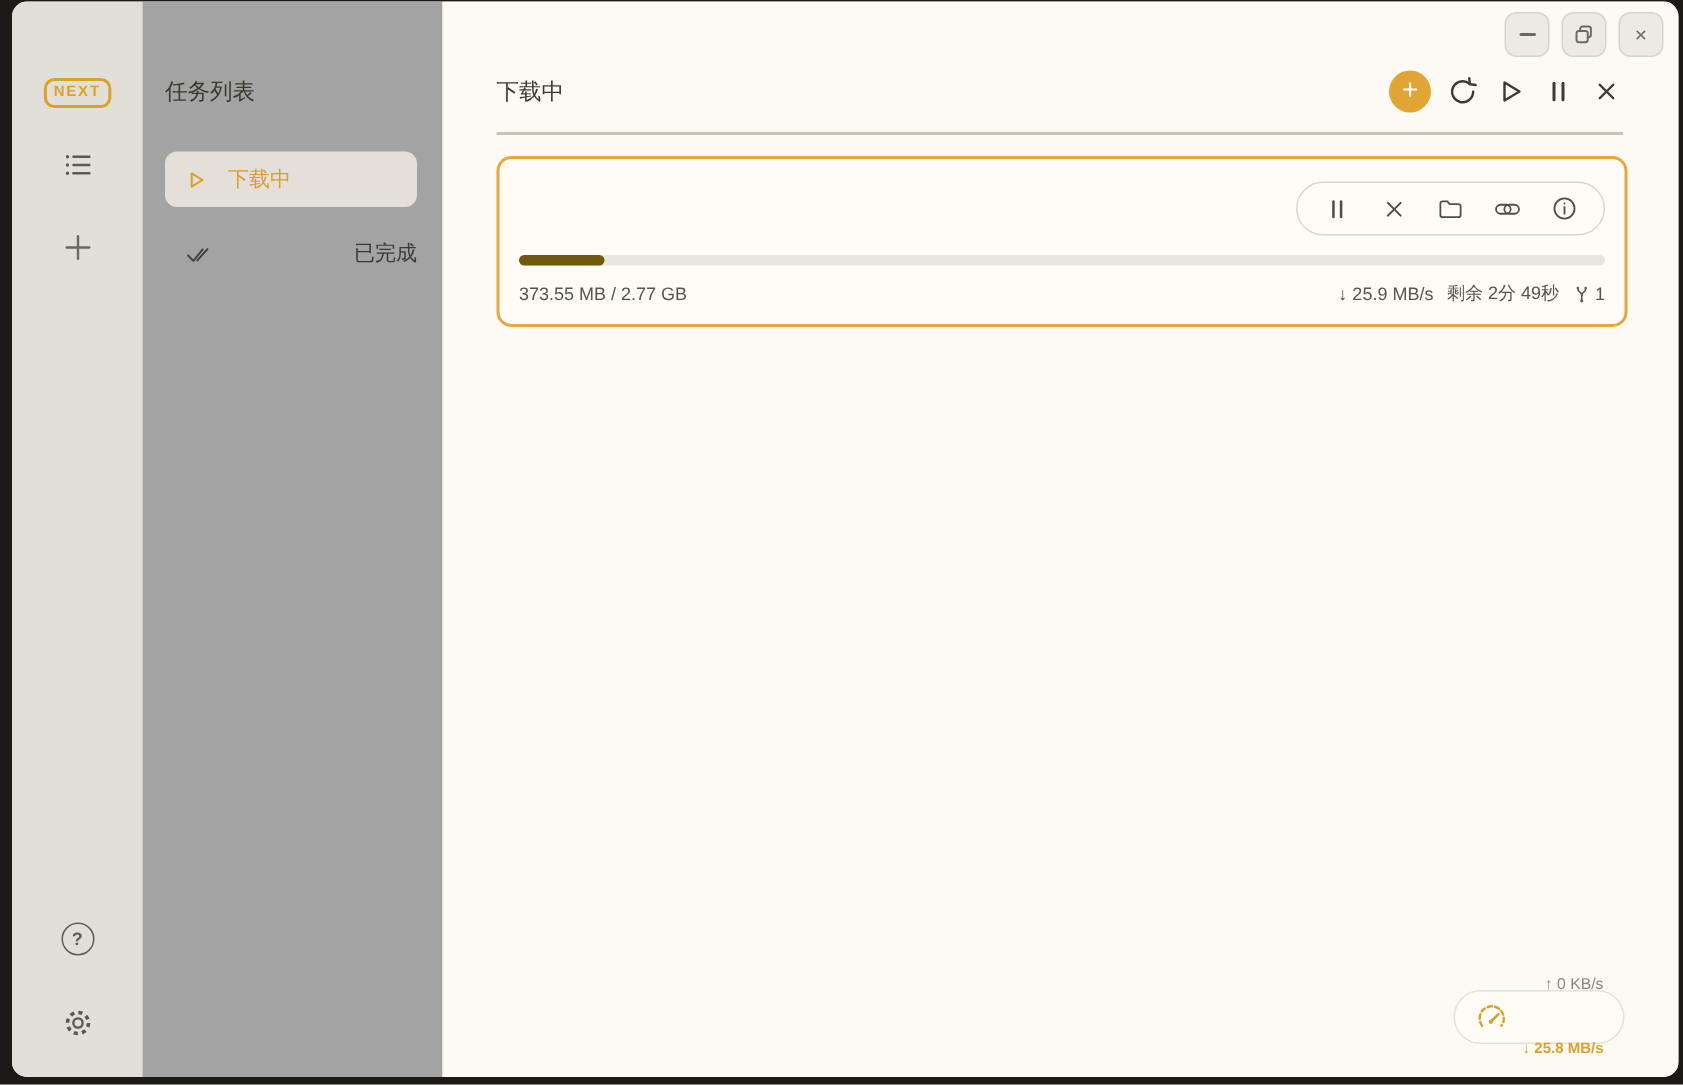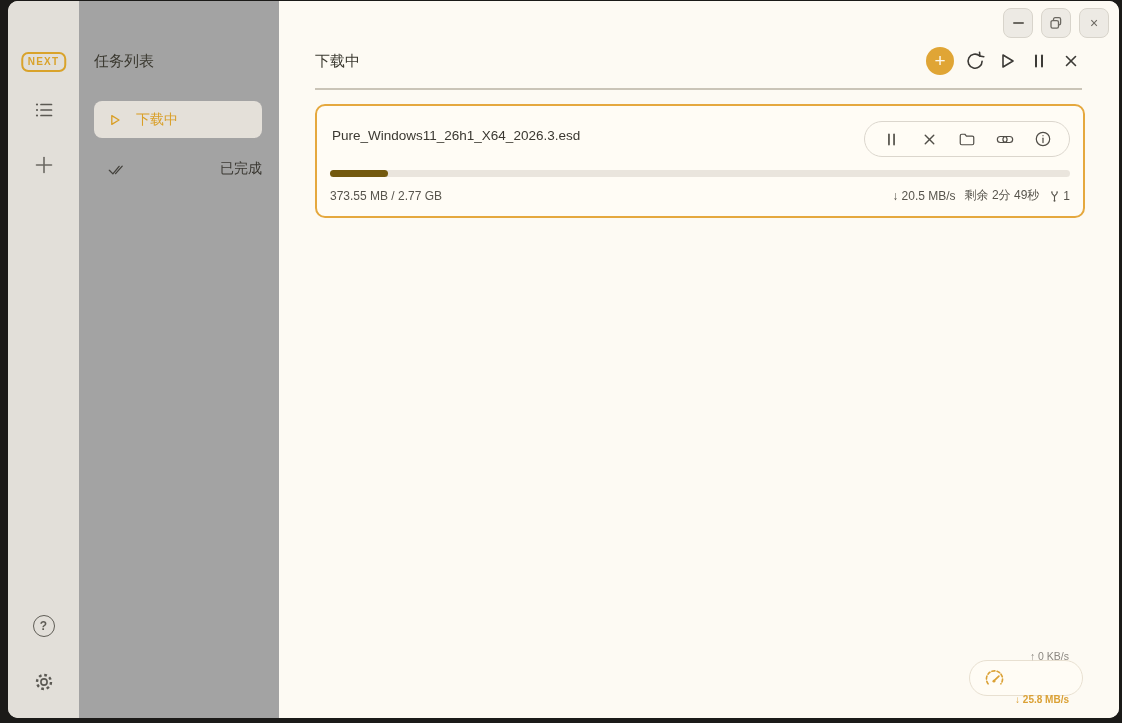--- a/index.html
+++ b/index.html
@@ -7,21 +7,21 @@
     width:1122px;height:723px;overflow:hidden;
     background:#1b1a18;
     font-family:"Liberation Sans","DejaVu Sans",sans-serif;
     -webkit-font-smoothing:antialiased;
   }
   .window{
     position:absolute;left:8px;top:1px;width:1111px;height:717px;
     border-radius:10px;overflow:hidden;display:flex;background:#fdfaf3;
   }
   
-  .rail{width:71px;background:#e2dfd9;position:relative;flex:none;}
+  .rail{width:87px;background:#e2dfd9;position:relative;flex:none;}
   .rail .ritem{position:absolute;left:50%;transform:translateX(-50%);display:flex;align-items:center;justify-content:center;cursor:pointer;}
   .logo{
     position:absolute;left:50%;transform:translateX(-50%);top:51px;
     border:2px solid #d9a32b;border-radius:7px;padding:2px 5px 3px;
     color:#d9a32b;font-size:10px;font-weight:bold;letter-spacing:1.2px;white-space:nowrap;
   }
   .help-circle{
     width:20px;height:20px;border:1.6px solid #5f5d56;border-radius:50%;
     color:#5f5d56;font-size:12px;display:flex;align-items:center;justify-content:center;font-weight:bold;
   }
@@ -203,21 +203,20 @@
             <line x1="5.5" y1="5.5" x2="14.5" y2="14.5"></line>
             <line x1="14.5" y1="5.5" x2="5.5" y2="14.5"></line>
           </g>
         </svg>
       </div>
     </div>
 
     <div class="separator"></div>
 
     <div class="card">
-      <div class="filename">Pure_Windows11_26h1_X64_2026.3.esd</div>
 
       <div class="actions">
         <div class="abtn">
           <svg width="17" height="17" viewBox="0 0 20 20">
             <g stroke="#514e48" stroke-width="2" stroke-linecap="round">
               <line x1="7" y1="4" x2="7" y2="16"></line>
               <line x1="13" y1="4" x2="13" y2="16"></line>
             </g>
           </svg>
         </div>
@@ -253,21 +252,21 @@
         </div>
       </div>
 
       <div class="progress-track">
         <div class="progress-fill" style="width: 7.9%;"></div>
       </div>
 
       <div class="stats">
         <span>373.55 MB / 2.77 GB</span>
         <span class="stats-right">
-          <span><span>↓</span> <span>20.5 MB/s</span></span>
+          <span><span>↓</span> <span>25.9 MB/s</span></span>
           <span>剩余 2分 49秒</span>
           <span class="conn">
             <svg width="13" height="14" viewBox="0 0 16 16">
               <g fill="none" stroke="#57544c" stroke-width="1.3" stroke-linecap="round">
                 <line x1="8" y1="13" x2="8" y2="8.5"></line>
                 <path d="M8 9 C8 6.2 4.8 6.8 4.8 3.8"></path>
                 <path d="M8 9 C8 6.2 11.2 6.8 11.2 3.8"></path>
               </g>
               <circle cx="8" cy="13.8" r="1.2" fill="#57544c"></circle>
               <circle cx="4.8" cy="3" r="1" fill="#57544c"></circle>

